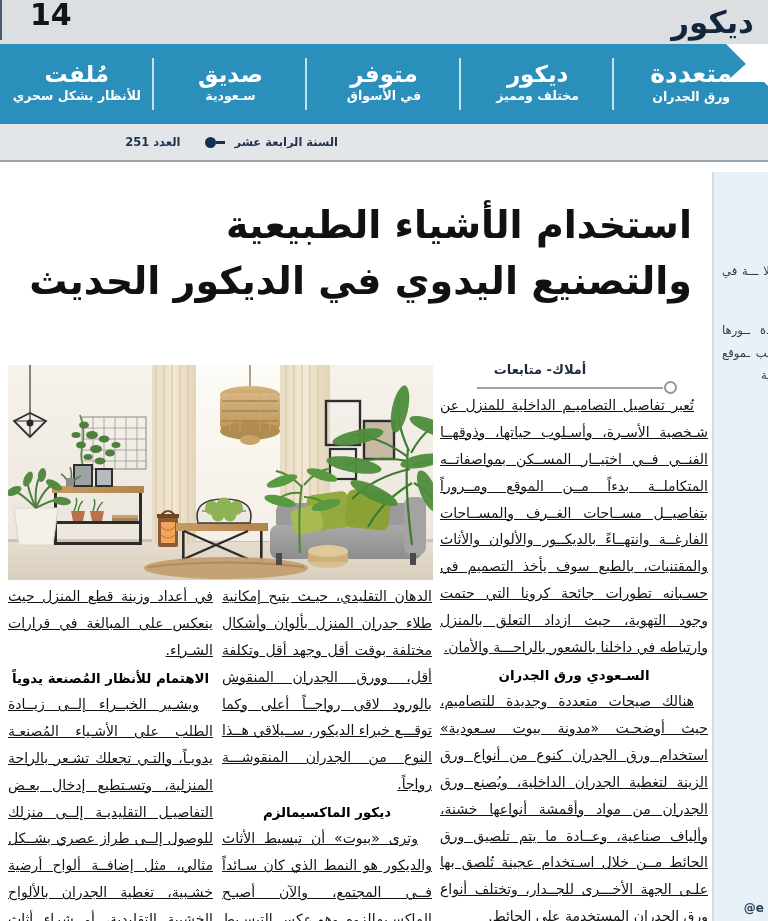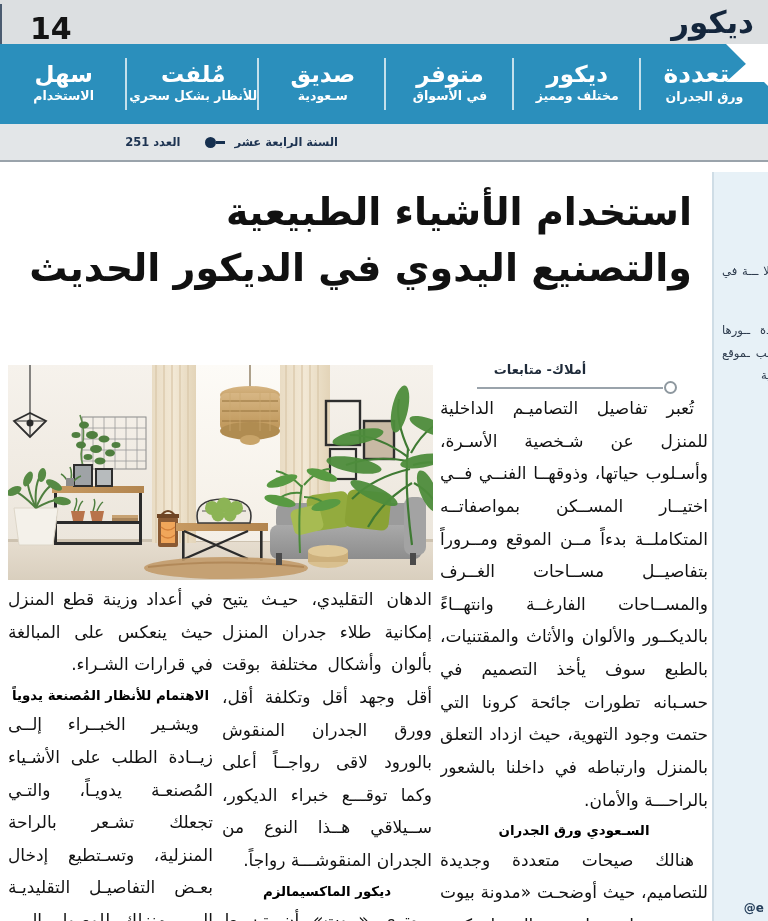--- a/index.html
+++ b/index.html
@@ -32,21 +32,21 @@
     font-size: 31px;
     font-weight: 700;
     color: #14263c;
     padding-inline-start: 14px;
     letter-spacing: -0.5px;
     line-height: 1;
   }
   .masthead-spacer { flex: 1 1 auto; }
   .page-num-wrap {
     display: flex;
-    align-items: flex-end;
+    align-items: flex-start;
     direction: ltr;
     height: 100%;
   }
   .page-num {
     font-size: 30px;
     font-weight: 700;
     color: #141414;
     padding: 0 20px 0 28px;
     line-height: 1;
   }
@@ -215,20 +215,21 @@
     text-align: right;
     direction: rtl;
   }
   .headline-line {
     font-size: 38px;
     font-weight: 700;
     color: #111111;
     line-height: 1.42;
     letter-spacing: -0.5px;
     white-space: nowrap;
+    margin-top: 13px;
   }
   .headline-line.l2 { margin-top: 2px; }
 
   
   .hero {
     position: absolute;
     top: 365px;
     left: 8px;
     width: 425px;
     height: 215px;
@@ -283,24 +284,25 @@
   
   .col {
     position: absolute;
     direction: rtl;
     text-align: justify;
     text-justify: inter-word;
     color: #121212;
   }
   .col p {
     margin: 0;
-    font-size: 17px;
+    font-size: 14px;
     line-height: 1.92;
     text-align: justify;
     text-align-last: right;
+    text-decoration: underline;
   }
   .col p.indent { text-indent: 14px; }
   .col h3 {
     margin: 2px 0 0 0;
     font-size: 13.4px;
     font-weight: 700;
     line-height: 1.9;
     text-align: center;
     color: #000000;
   }
@@ -357,24 +359,20 @@
       <div class="nav-main">متوفر</div>
       <div class="nav-sub">في الأسواق</div>
     </div>
     <div class="nav-item">
       <div class="nav-main">صديق</div>
       <div class="nav-sub">سـعودية</div>
     </div>
     <div class="nav-item">
       <div class="nav-main">مُلفت</div>
       <div class="nav-sub">للأنظار بشكل سحري</div>
-    </div>
-    <div class="nav-item">
-      <div class="nav-main">سهل</div>
-      <div class="nav-sub">الاستخدام</div>
     </div>
   </div>
   <div class="ribbon-notch"></div>
 
   <div class="issue-bar">
     <span class="issue-text">السنة الرابعة عشر</span>
     <span class="issue-dot">
       <span class="stem"></span>
         <span class="bead"></span>
     </span>

